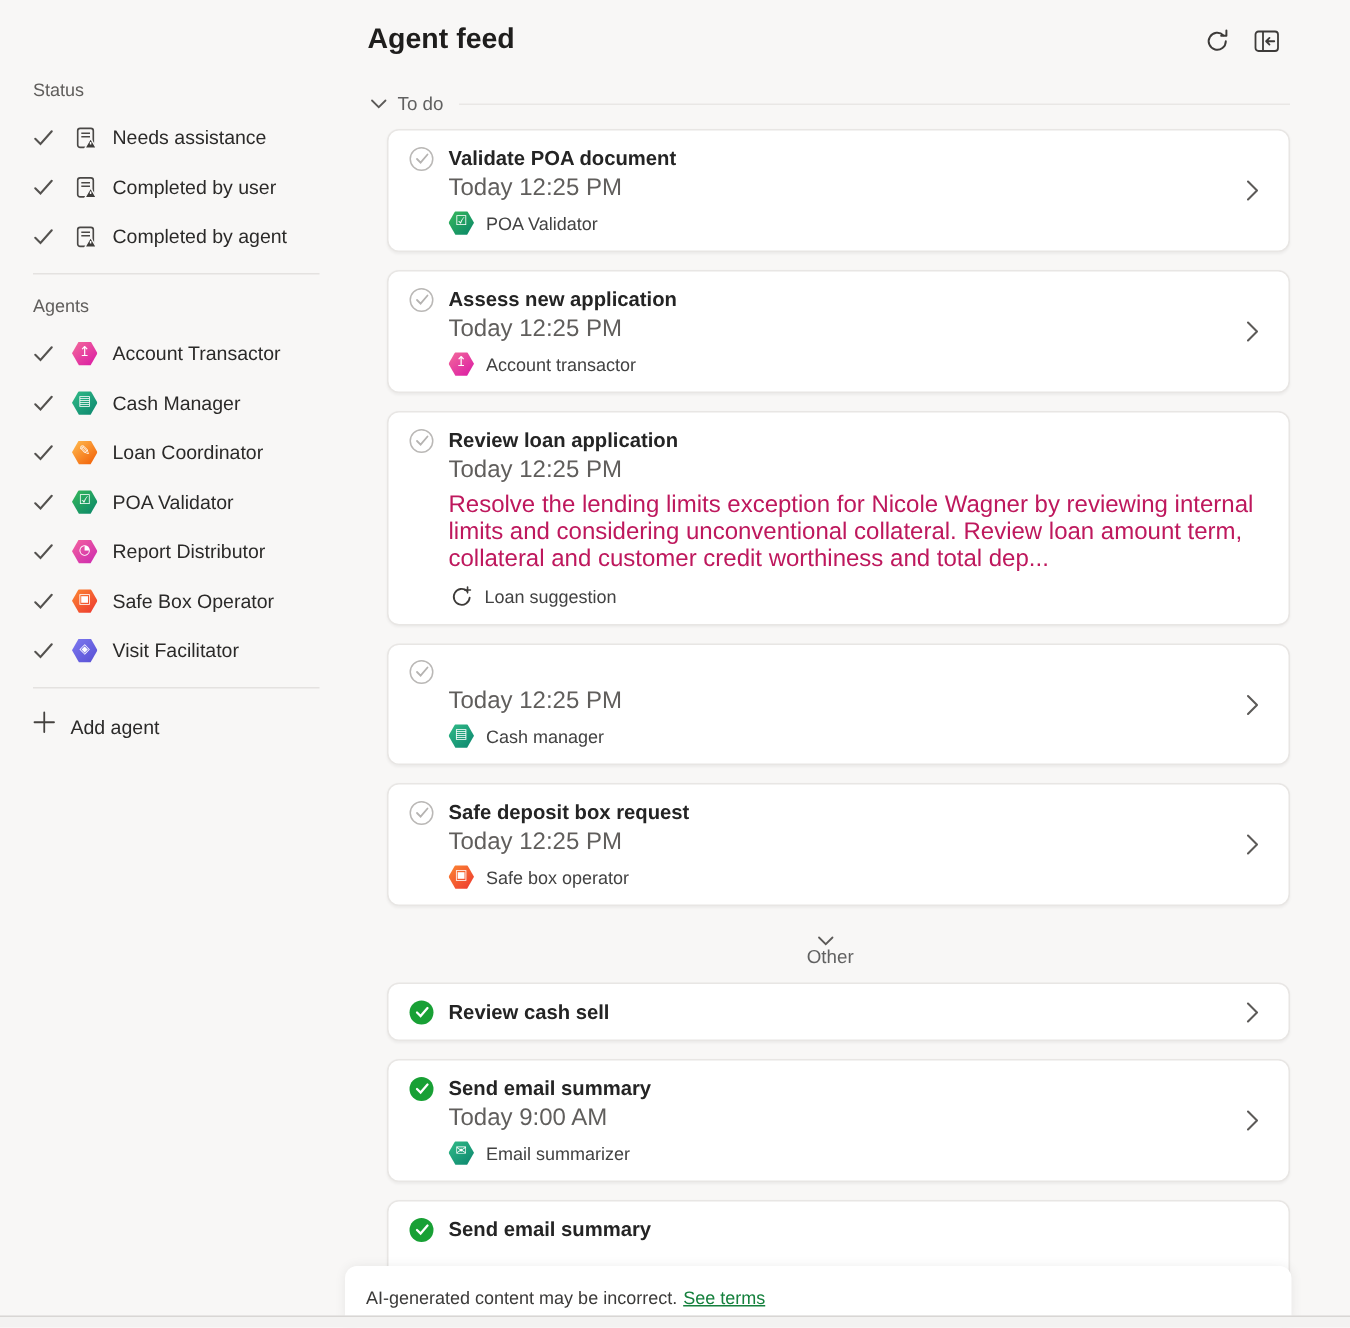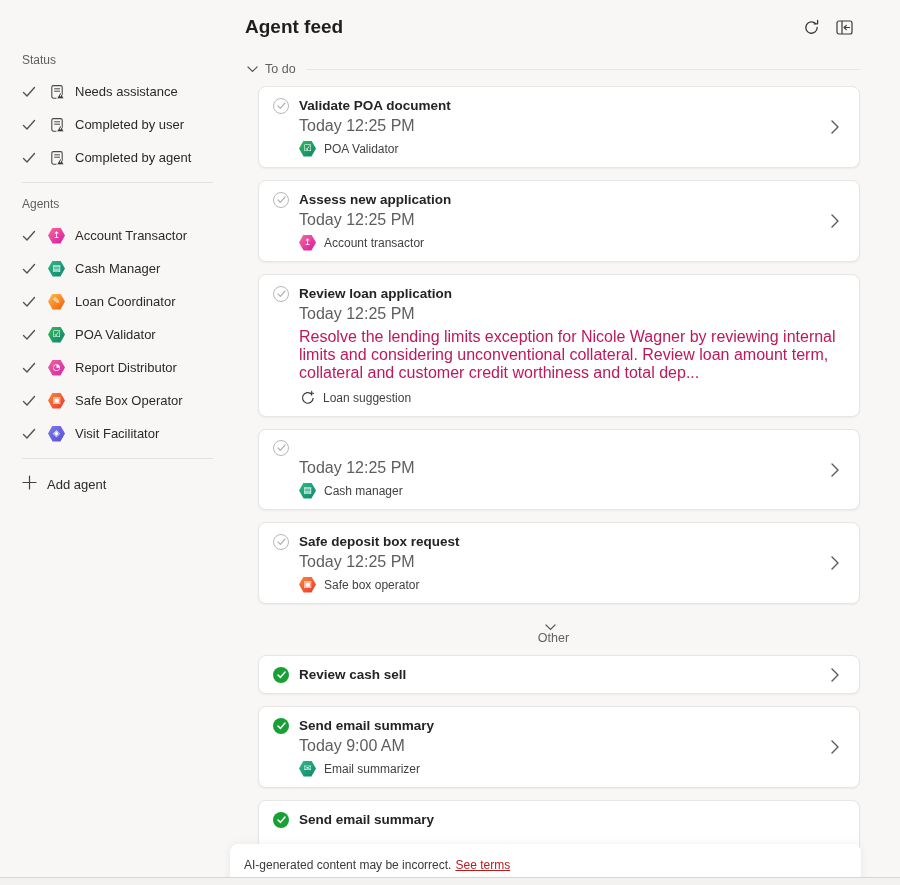--- a/index.html
+++ b/index.html
@@ -62,21 +62,21 @@
   .cbadge .hx{margin-right:8px;}
   .bprefix{margin-right:6px;}
   .avatar{width:17px;height:17px;border-radius:50%;overflow:hidden;flex:none;margin-right:7px;}
   .chev{position:absolute;right:20px;top:50%;transform:translateY(-50%);display:flex;cursor:pointer;}
   .sugg-ic{display:flex;margin-right:8px;}
   .card-partial{height:80px;overflow:hidden;margin-bottom:0;}
   
   .footer{position:absolute;left:230px;top:844px;width:631px;height:41px;box-sizing:border-box;
           background:#fff;border-radius:8px;box-shadow:0 0 8px rgba(0,0,0,0.07);
           display:flex;align-items:center;padding-left:14px;font-size:12px;color:#3b3a39;}
-  .footer a{color:#b91c1c;text-decoration:underline;margin-left:4px;cursor:pointer;}
+  .footer a{color:#15803d;text-decoration:underline;margin-left:4px;cursor:pointer;}
   .bottom-strip{position:absolute;left:0;bottom:0;width:900px;height:7px;background:#f3f2f1;border-top:1px solid #d8d6d4;}
 </style>
 </head>
 <body>
 
 <div class="sidebar">
 
   <div class="side-section-label">Status</div>
 
   <div class="side-row">

